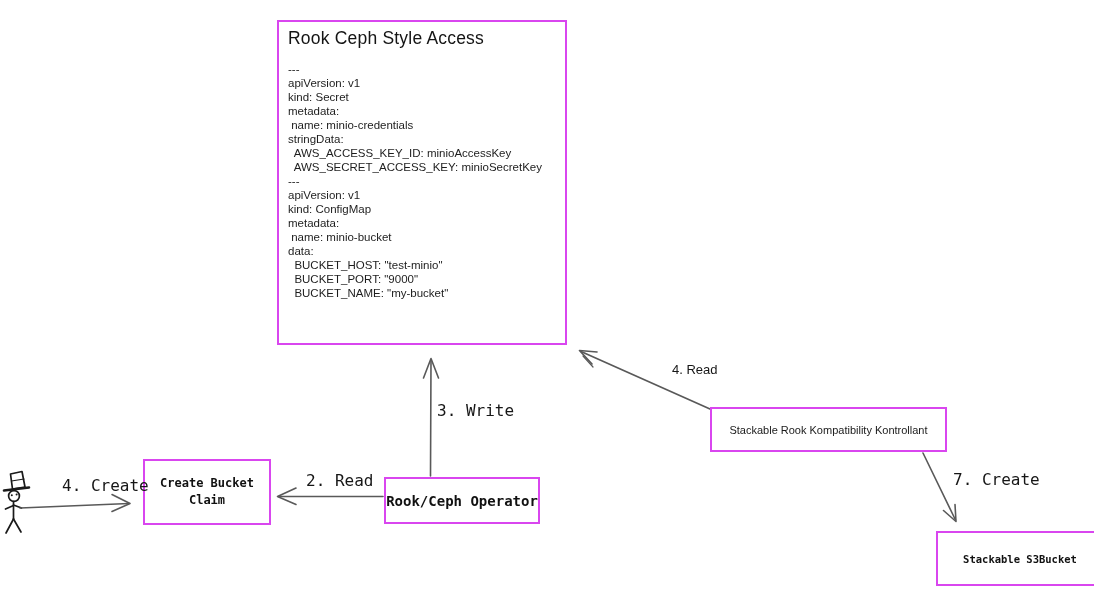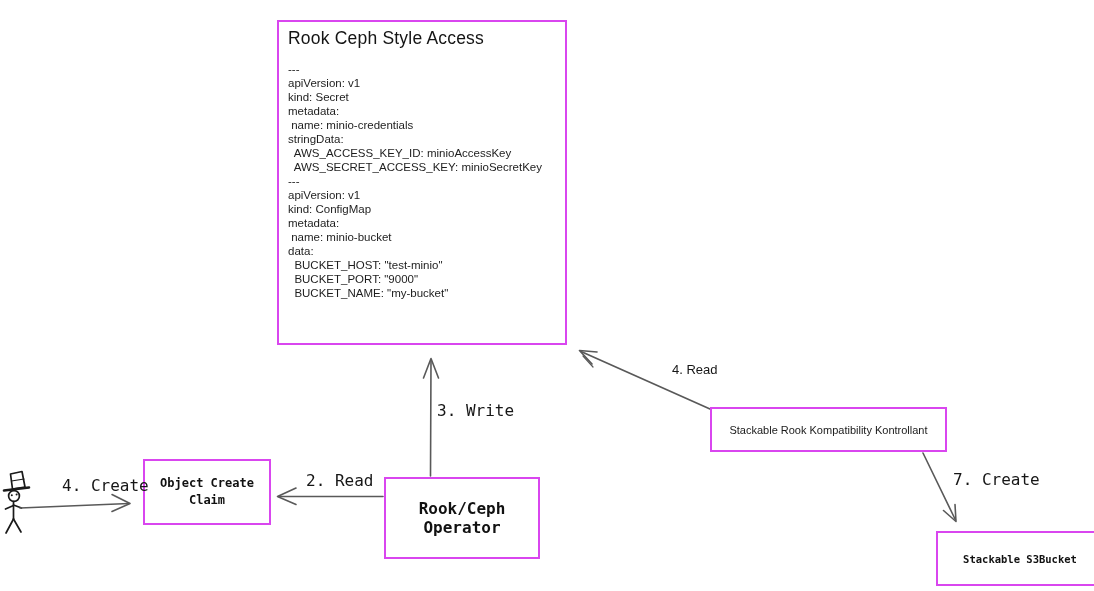--- a/index.html
+++ b/index.html
@@ -57,22 +57,22 @@
   }
   .obc-box {
     left: 143px; top: 459px;
     width: 128px; height: 66px;
     font-size: 12px;
     font-weight: bold;
     line-height: 17px;
   }
   .operator-box {
     left: 384px; top: 477px;
-    width: 156px; height: 82px;
-    font-size: 16px;
+    width: 156px; height: 47px;
+    font-size: 14px;
     font-weight: bold;
   }
   .kontrollant-box {
     left: 710px; top: 407px;
     width: 237px; height: 45px;
     font-size: 11px;
     color: #1a1a1a;
   }
   .s3bucket-box {
     left: 936px; top: 531px;
@@ -155,21 +155,21 @@
 apiVersion: v1
 kind: ConfigMap
 metadata:
  name: minio-bucket
 data:
   BUCKET_HOST: "test-minio"
   BUCKET_PORT: "9000"
   BUCKET_NAME: "my-bucket"</pre>
   </div>
 
-  <div class="node node-center mono obc-box">Object Create Claim</div>
+  <div class="node node-center mono obc-box">Create Bucket Claim</div>
 
   <div class="node node-center mono operator-box">Rook/Ceph Operator</div>
 
   <div class="node node-center kontrollant-box">Stackable Rook Kompatibility Kontrollant</div>
 
   <div class="node node-center mono s3bucket-box">Stackable S3Bucket</div>
 
   <span class="edge-label mono lbl-1">4. Create</span>
   <span class="edge-label mono lbl-2">2. Read</span>
   <span class="edge-label mono lbl-3">3. Write</span>

